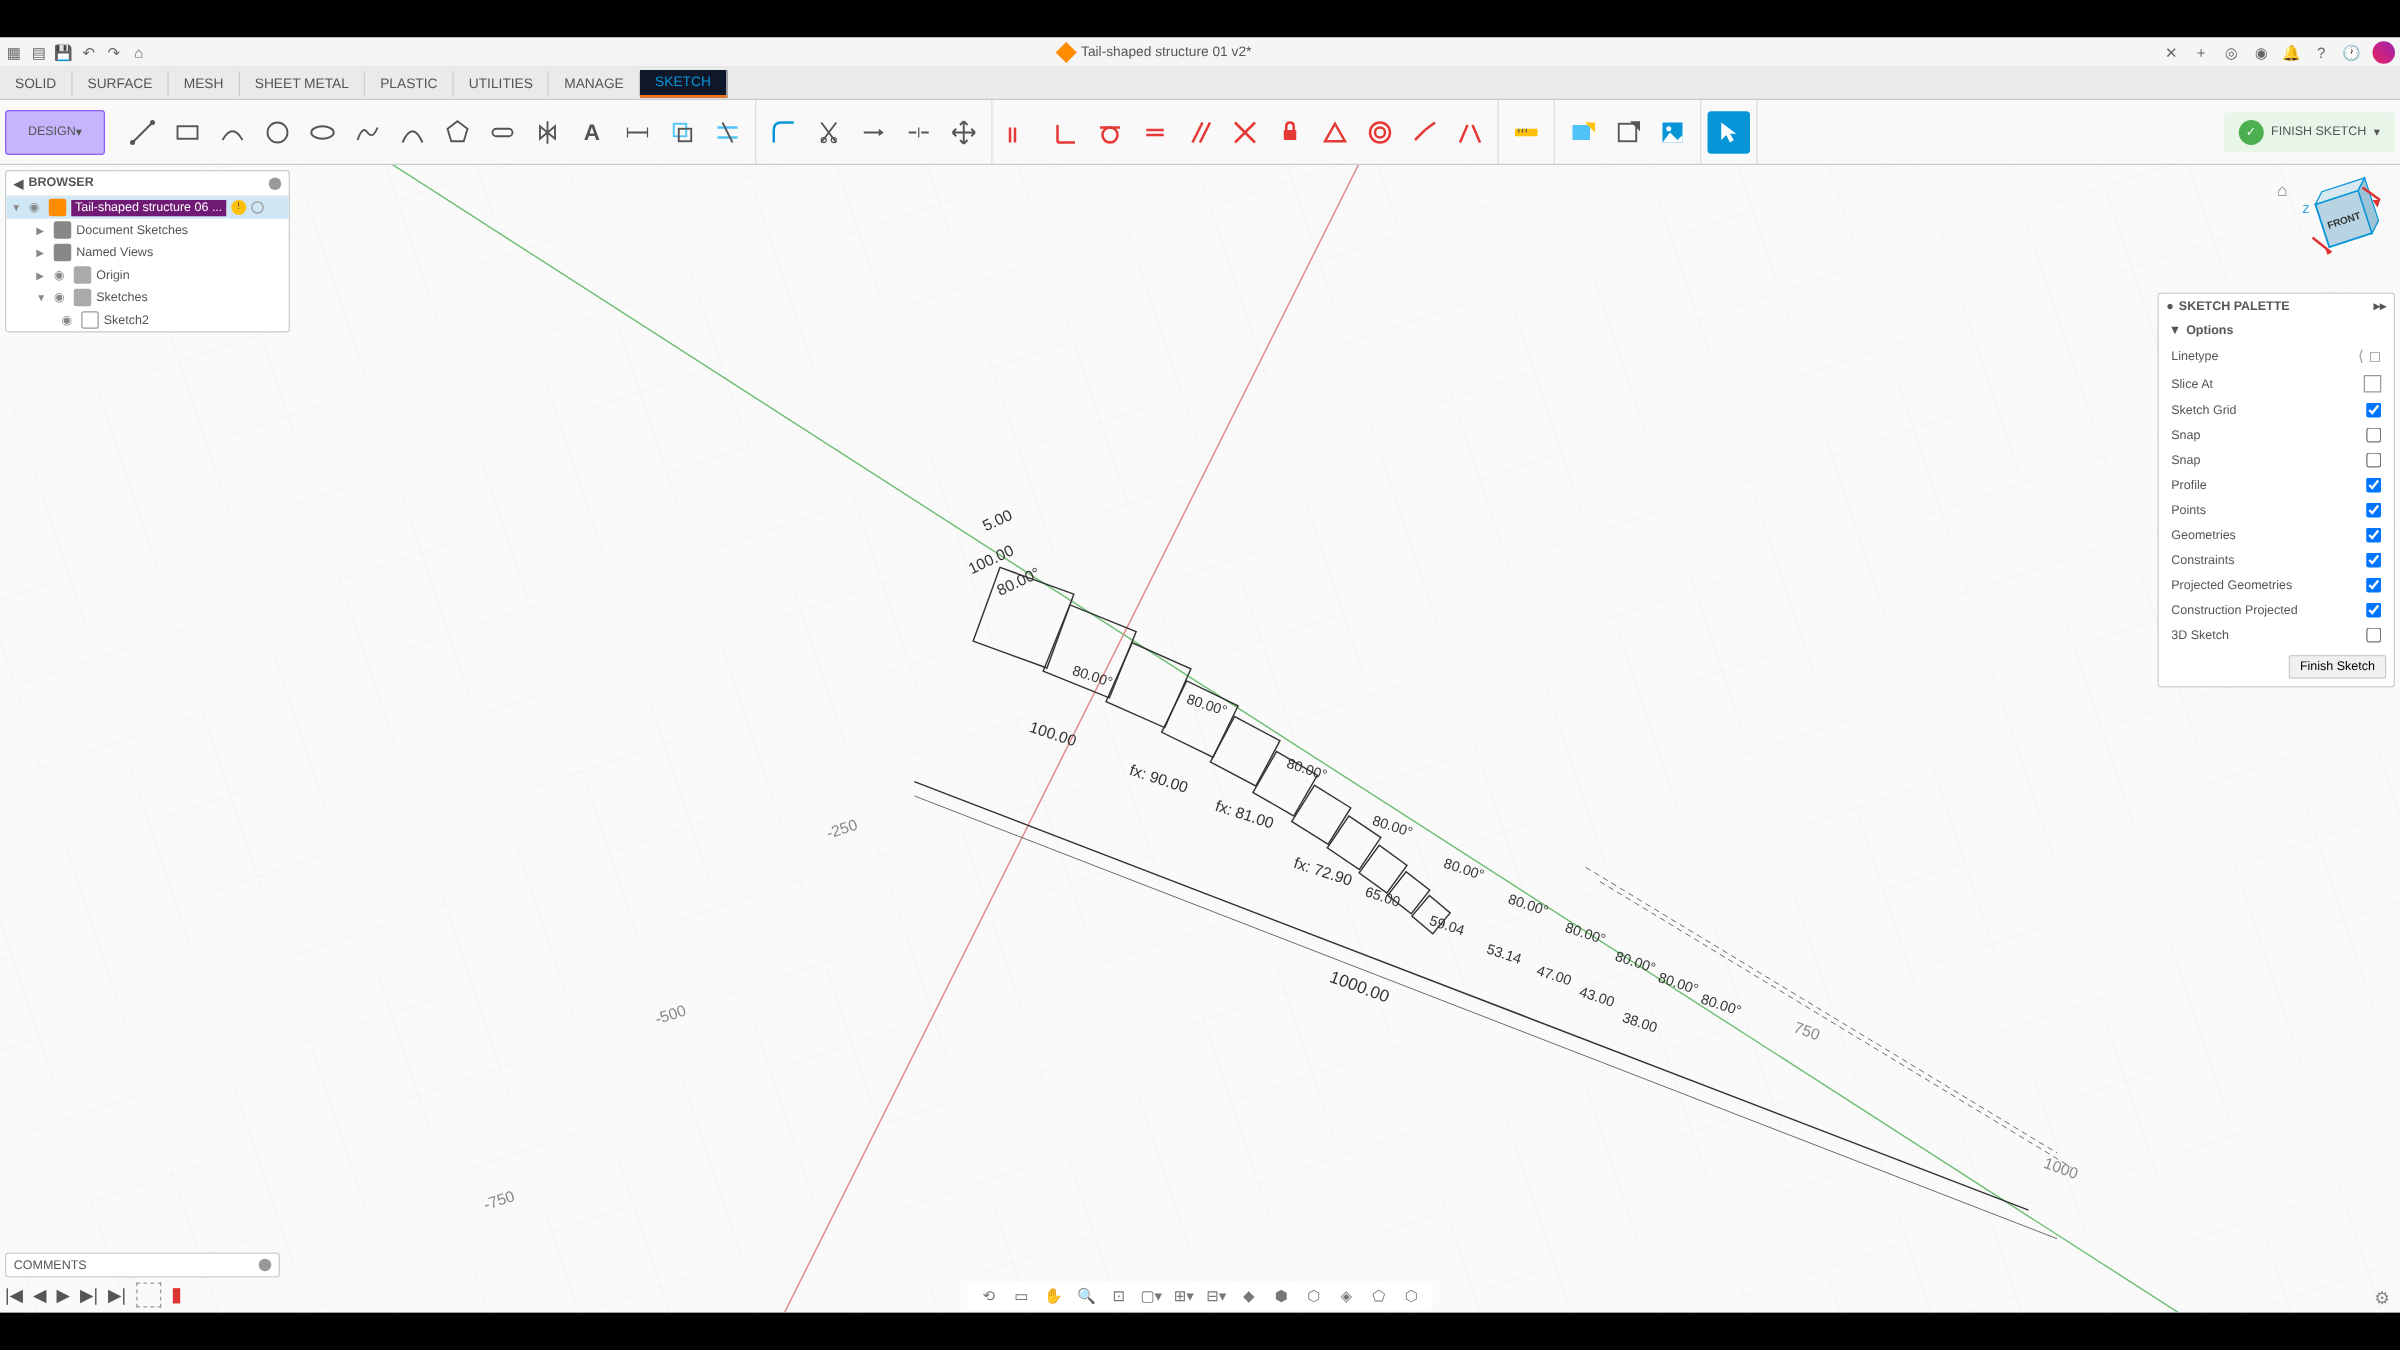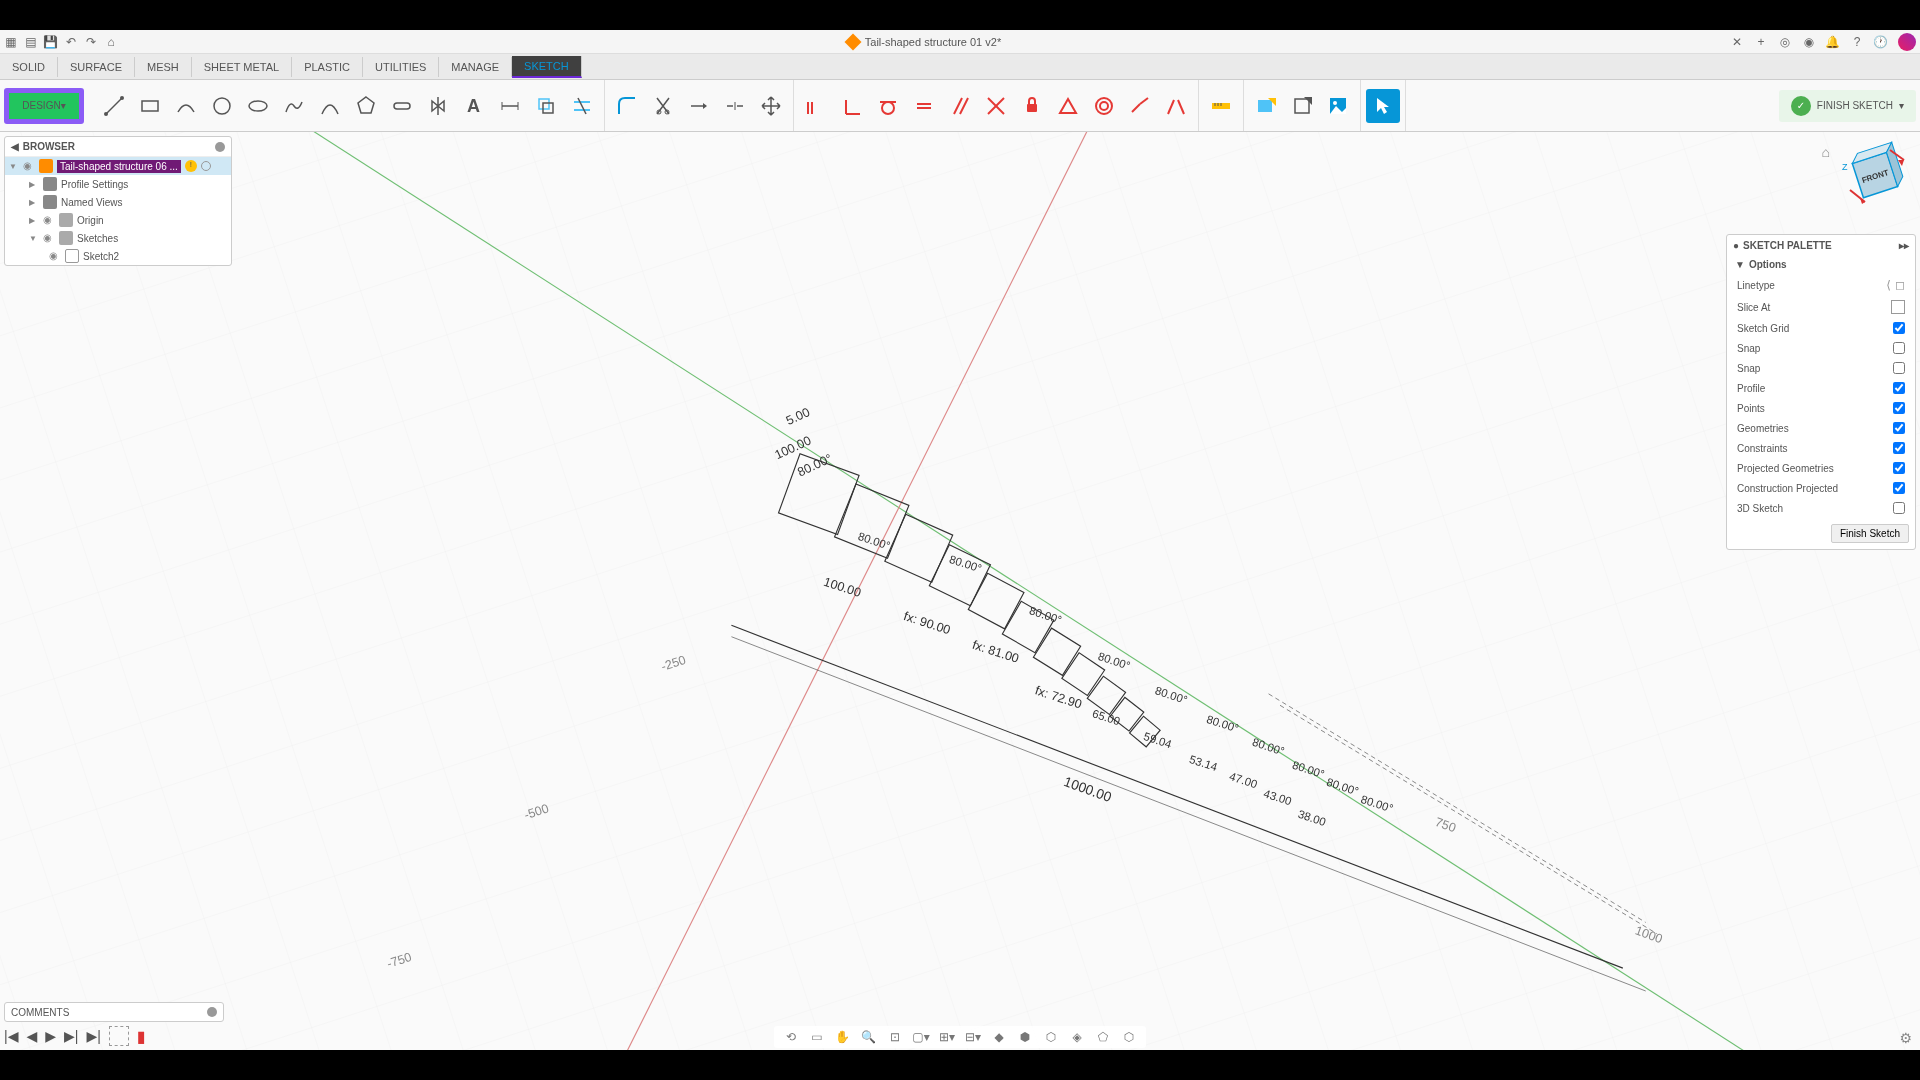--- a/index.html
+++ b/index.html
@@ -6,23 +6,23 @@
 body { background: #000; width: 1920px; height: 1080px; overflow: hidden; position: relative; }
 .app { position: absolute; top: 30px; left: 0; right: 0; bottom: 30px; background: #fff; display: flex; flex-direction: column; }
 .title-bar { height: 24px; background: #f5f5f5; display: flex; align-items: center; justify-content: space-between; border-bottom: 1px solid #ddd; padding: 0 4px; }
 .title-left { display: flex; align-items: center; gap: 6px; }
 .title-center { display: flex; align-items: center; gap: 6px; font-size: 11px; color: #555; }
 .title-right { display: flex; align-items: center; gap: 10px; }
 .title-icon { width: 14px; height: 14px; display: flex; align-items: center; justify-content: center; font-size: 12px; color: #666; }
 .orange-cube { width: 12px; height: 12px; background: #ff8c00; transform: rotate(45deg); }
 .tabs-bar { height: 26px; background: #eaeaea; display: flex; align-items: center; border-bottom: 1px solid #ccc; }
 .tab { padding: 4px 12px; font-size: 11px; color: #555; border-right: 1px solid #ccc; }
-.tab.active { color: #0696d7; border-bottom: 2px solid #6d28d9; background: #404040; }
+.tab.active { color: #0696d7; border-bottom: 2px solid #f97316; background: #0f172a; }
 .toolbar-row { height: 52px; background: #f9f9f9; display: flex; align-items: center; border-bottom: 1px solid #ccc; padding: 0 4px; }
-.design-btn { width: 80px; height: 36px; background: #22c55e; border: 5px solid #8b5cf6; display: flex; align-items: center; justify-content: center; font-size: 10px; color: #555; margin-right: 8px; border-radius: 3px; }
+.design-btn { width: 80px; height: 36px; background: #c4b5fd; border: 1px solid #8b5cf6; display: flex; align-items: center; justify-content: center; font-size: 10px; color: #555; margin-right: 8px; border-radius: 3px; }
 .tool-group { display: flex; align-items: center; height: 100%; border-right: 1px solid #ddd; padding: 0 4px; position: relative; }
 .tool-btn { width: 34px; height: 34px; display: flex; align-items: center; justify-content: center; margin: 0 1px; border-radius: 3px; cursor: pointer; }
 .tool-btn.active { background: #0696d7; }
 .tool-btn svg { width: 24px; height: 24px; }
 .group-label { position: absolute; bottom: -14px; left: 50%; transform: translateX(-50%); font-size: 9px; color: #888; white-space: nowrap; }
 .finish-sketch-btn { background: #e8f5e9; padding: 6px 12px; border-radius: 3px; display: flex; align-items: center; gap: 6px; font-size: 10px; color: #555; margin-left: auto; }
 .finish-sketch-btn .check { width: 20px; height: 20px; background: #4caf50; border-radius: 50%; display: flex; align-items: center; justify-content: center; color: #fff; }
 .main-area { flex: 1; display: flex; position: relative; overflow: hidden; }
 .browser-panel { width: 228px; background: rgba(255,255,255,0.95); position: absolute; top: 4px; left: 4px; z-index: 10; border: 1px solid #ccc; border-radius: 3px; }
 .browser-header { height: 20px; display: flex; align-items: center; padding: 0 6px; font-size: 10px; font-weight: bold; color: #555; border-bottom: 1px solid #eee; }
@@ -343,21 +343,21 @@
         <span class="arrow">▼</span>
           <span class="eye">◉</span>
         <div class="icon" style="background:#ff8c00;"></div>
         <span style="background:#701a75;color:#fff;padding:1px 3px;">Tail-shaped structure 06 ...</span>
         <span style="background:#ffc107;border-radius:50%;width:12px;height:12px;font-size:8px;text-align:center;">!</span>
         <span style="border:1px solid #999;border-radius:50%;width:10px;height:10px;"></span>
       </div>
       <div class="tree-item indent1">
           <span class="arrow">▶</span>
           <div class="icon" style="background:#888;"></div>
-          <span>Profile Settings</span>
+          <span>Document Sketches</span>
         </div>
       <div class="tree-item indent1">
           <span class="arrow">▶</span>
           <div class="icon" style="background:#888;"></div>
           <span>Named Views</span>
         </div>
       <div class="tree-item indent1">
           <span class="arrow">▶</span>
           <span class="eye">◉</span>
           <div class="icon" style="background:#aaa;"></div>

